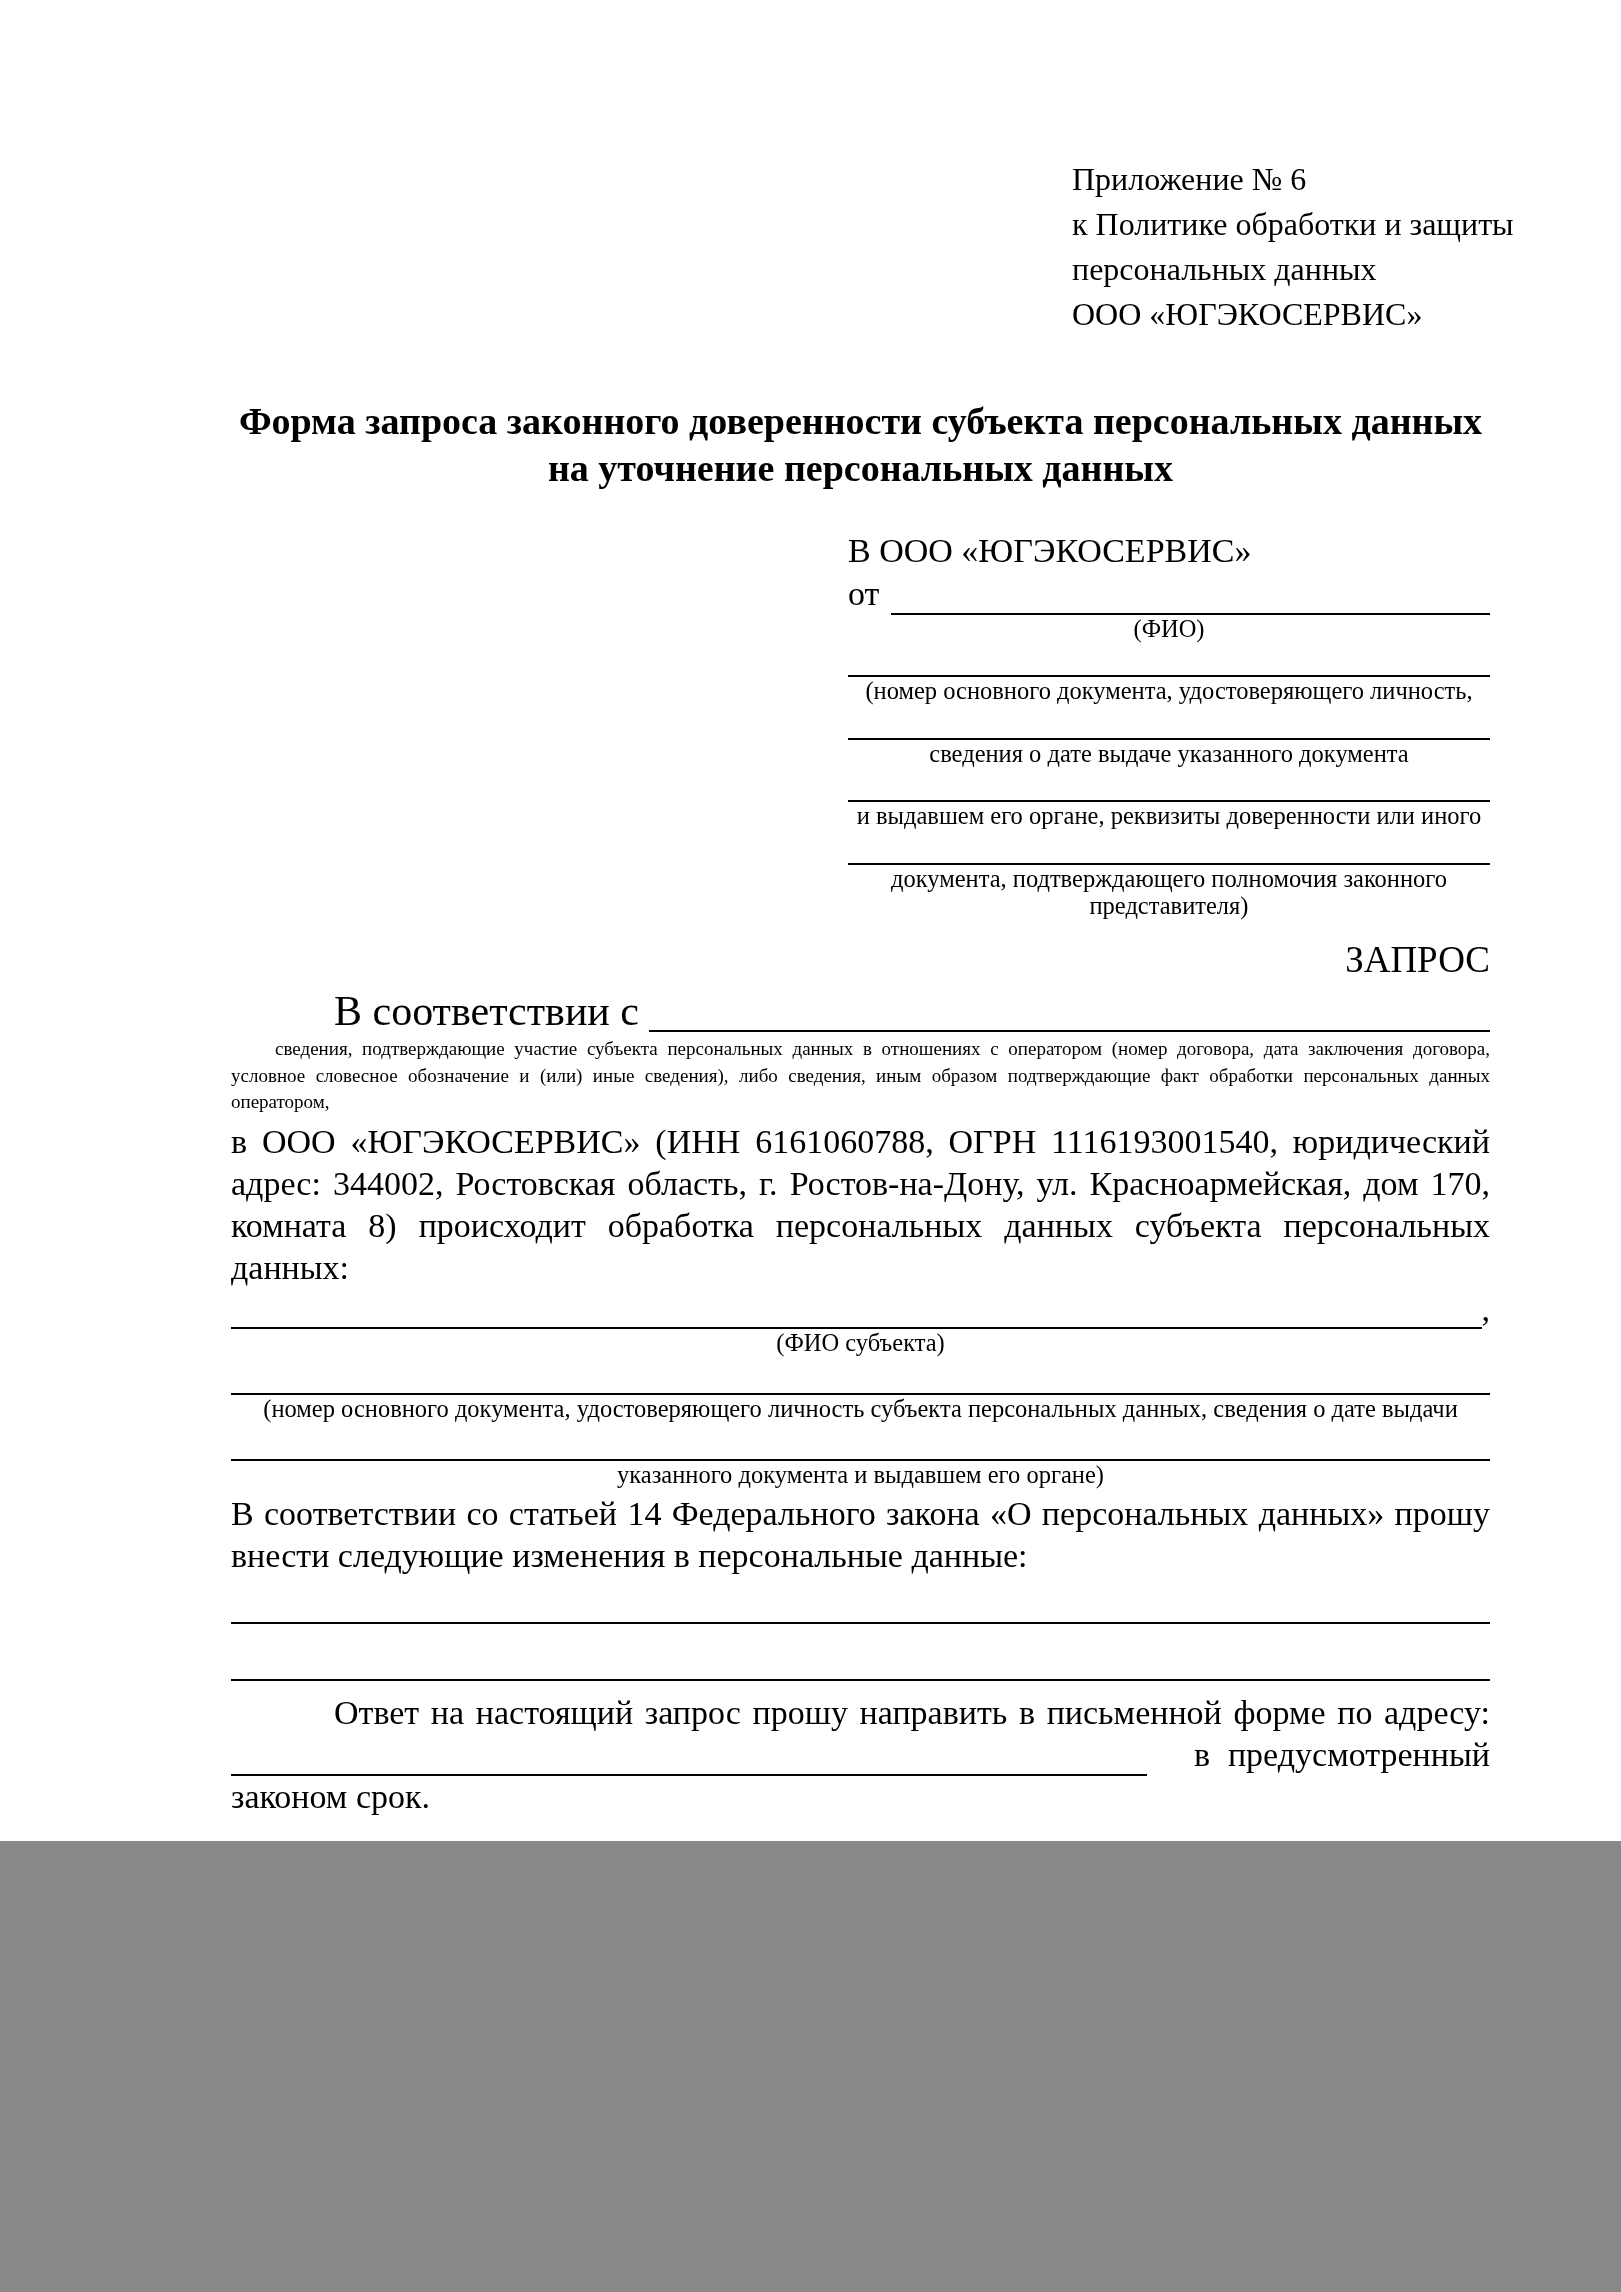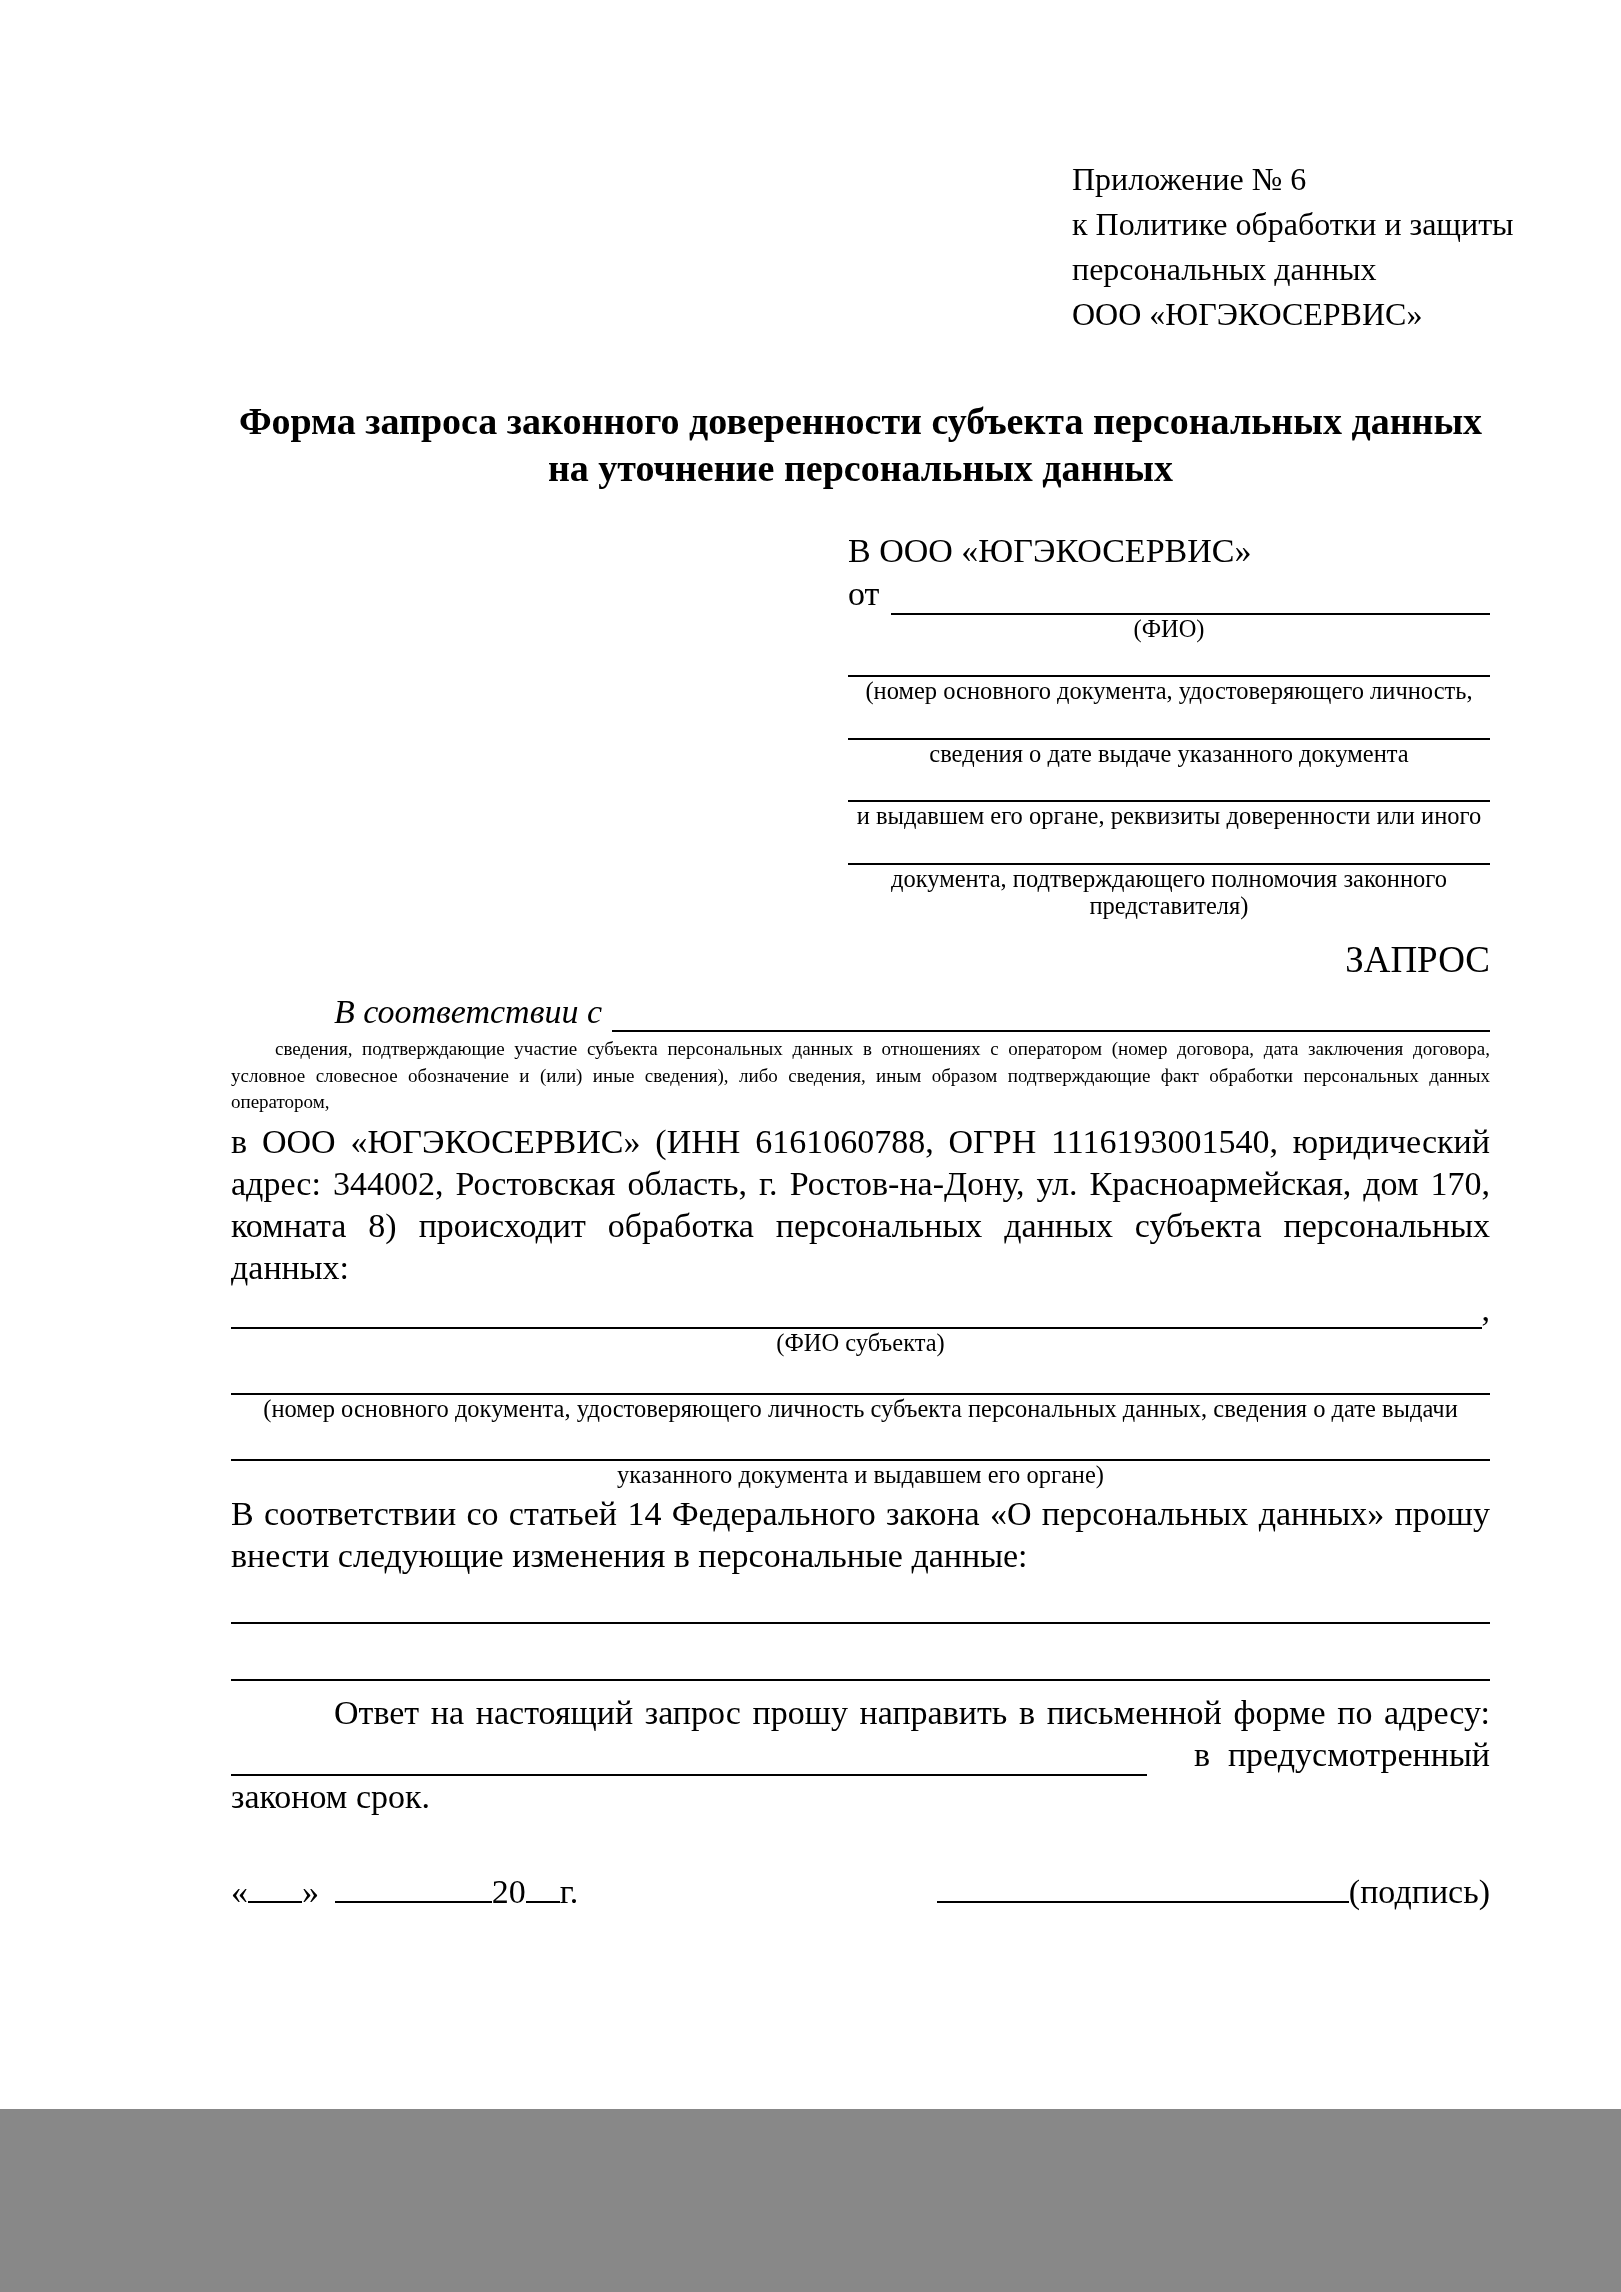--- a/index.html
+++ b/index.html
@@ -1,19 +1,19 @@
 <!DOCTYPE html>
 <html><head>
 <meta charset="utf-8">
 <style>
   html, body { margin: 0; padding: 0; background: #888; }
   .page {
     position: relative;
     width: 1621px;
-    height: 2109px;
+    height: 1841px;
     margin: 0 auto;
     background: #ffffff;
     color: #000000;
     font-family: "Liberation Serif", "DejaVu Serif", serif;
     box-sizing: border-box;
     padding: 157px 131px 0 231px;
     overflow: hidden;
   }
   
   .header-block {
@@ -51,23 +51,22 @@
   .request-heading {
     margin-top: 19px;
     text-align: right;
     font-size: 37px;
     line-height: 43px;
   }
   .accordance {
     display: flex;
     align-items: flex-end;
     margin-top: 9.8px;
-    font-size: 34px;
+    font-size: 42px;
     line-height: 41px;
-    font-style: italic;
   }
   .accordance .indent { flex: 0 0 103px; }
   .accordance .acc-label { flex: 0 0 auto; }
   .accordance .blank { flex: 1; margin-left: 9.8px; height: 35px; border-bottom: 2.9px solid #000; }
   .note {
     margin-top: 3.9px;
     font-size: 19px;
     line-height: 26.5px;
     text-align: justify;
     text-indent: 44px;

